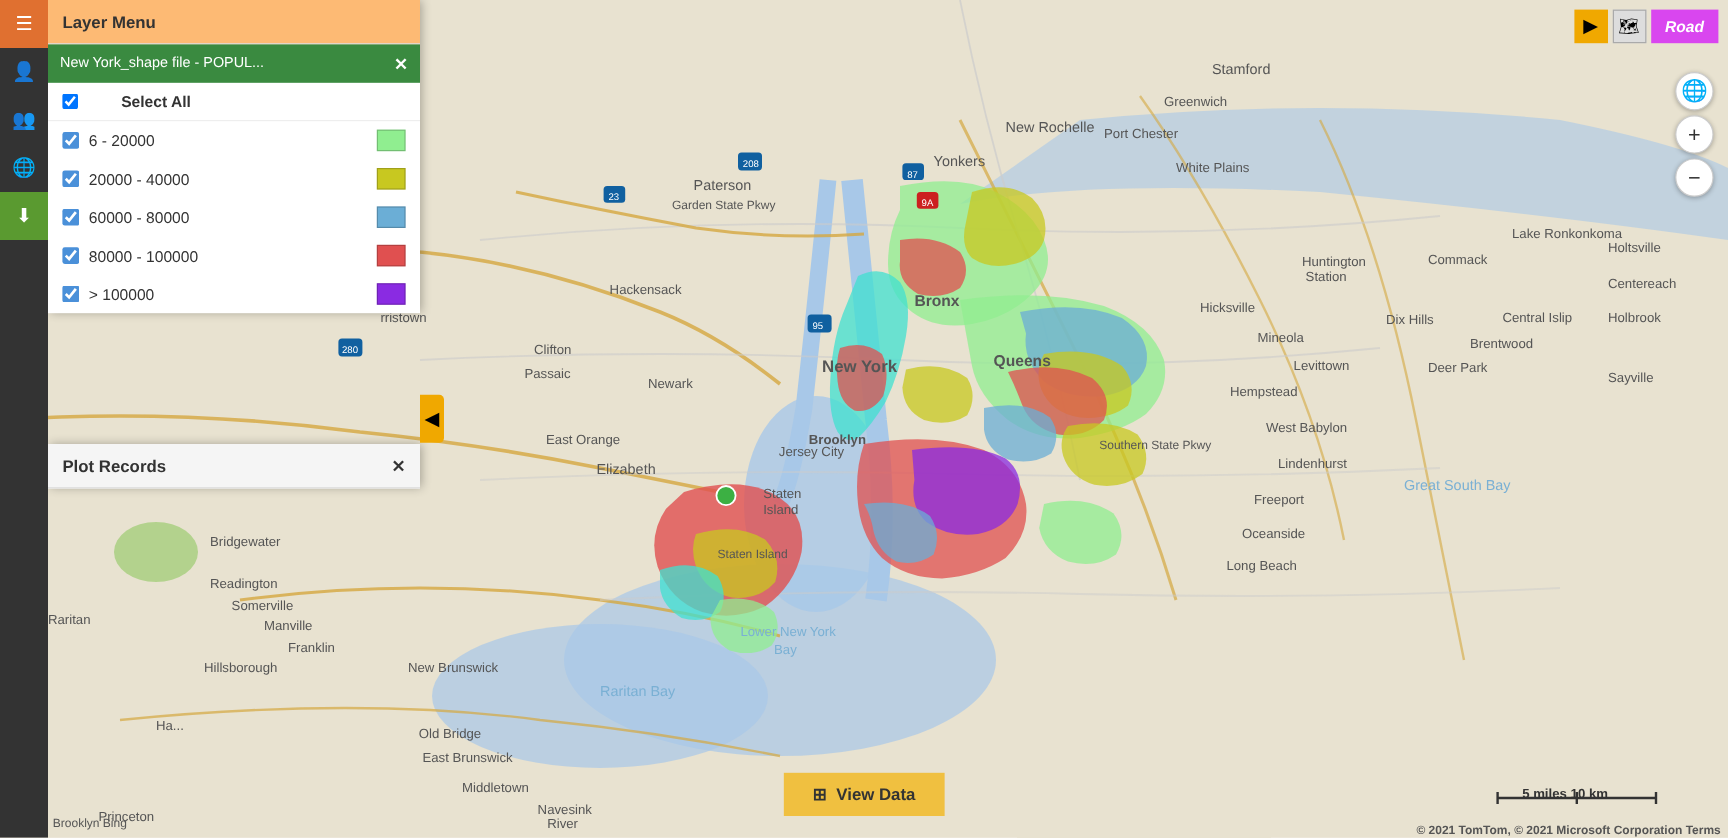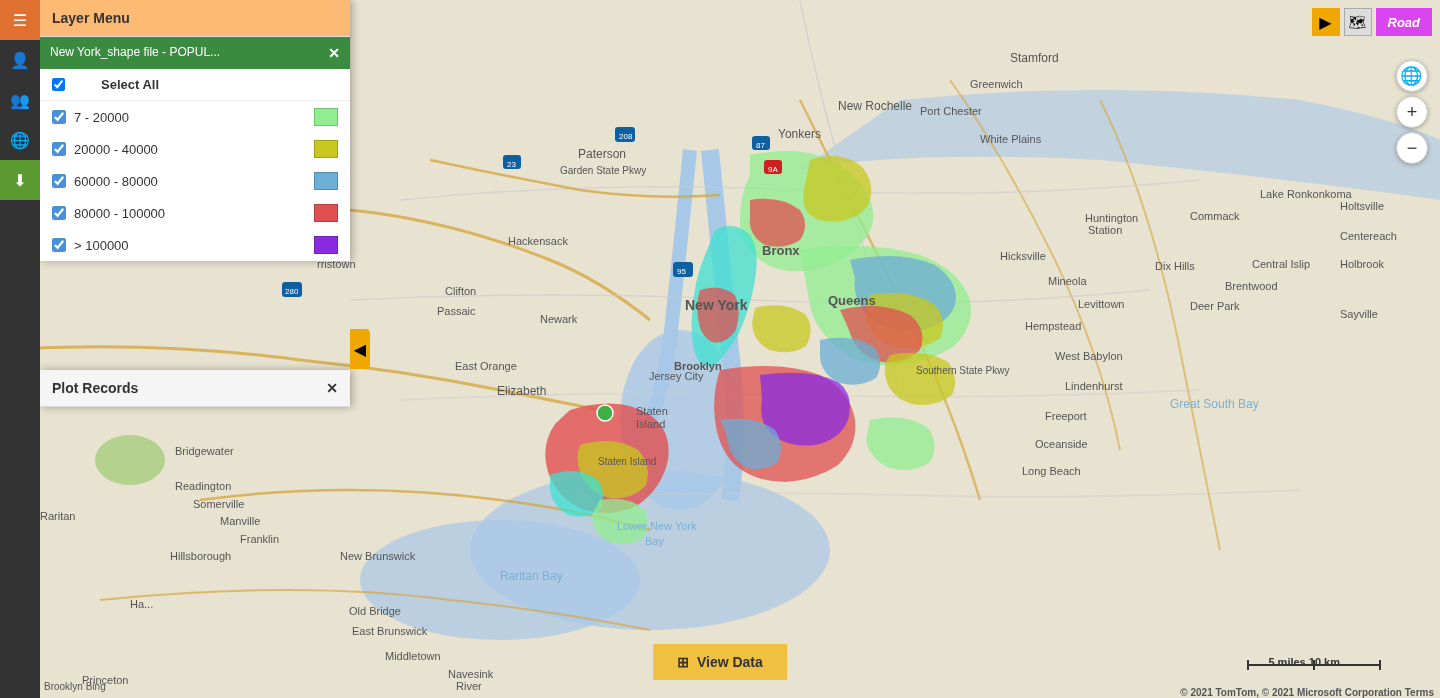--- a/index.html
+++ b/index.html
@@ -457,21 +457,21 @@
     <span class="close-btn">✕</span>
   </div>
   <div id="select-all-row">
     <input type="checkbox" checked="" style="">
     <span class="select-all-label">Select All</span>
   </div>
   <div id="legend-items">
 
   <div class="legend-row">
         <input type="checkbox" checked="" style="">
-        <span>7 - 20000</span>
+        <span>6 - 20000</span>
         <div class="color-box" style="background-color: rgb(144, 238, 144);"></div>
       </div>
       <div class="legend-row">
         <input type="checkbox" checked="" style="">
         <span>20000 - 40000</span>
         <div class="color-box" style="background-color: rgb(200, 200, 32);"></div>
       </div>
       <div class="legend-row">
         <input type="checkbox" checked="" style="">
         <span>60000 - 80000</span>

